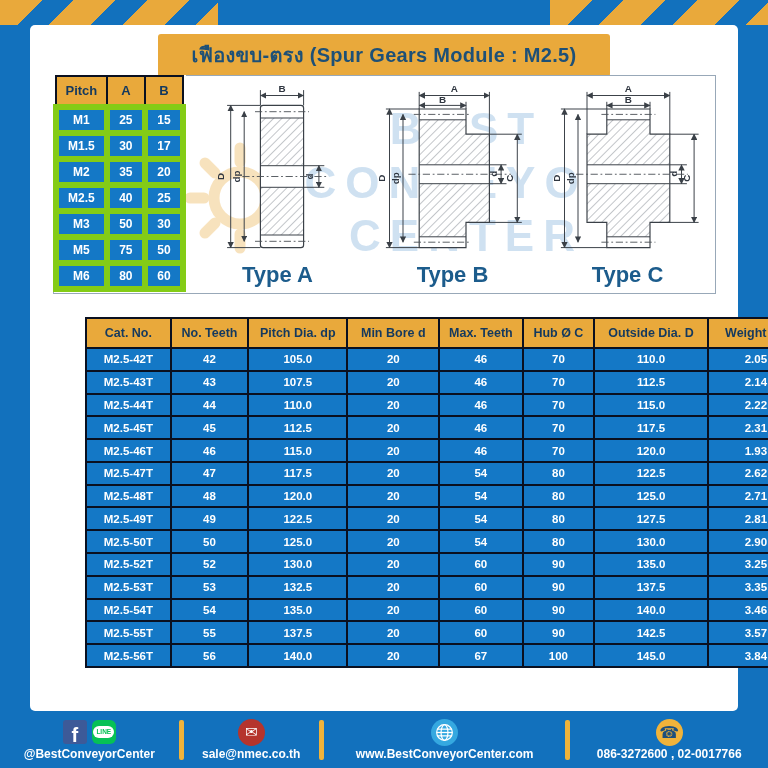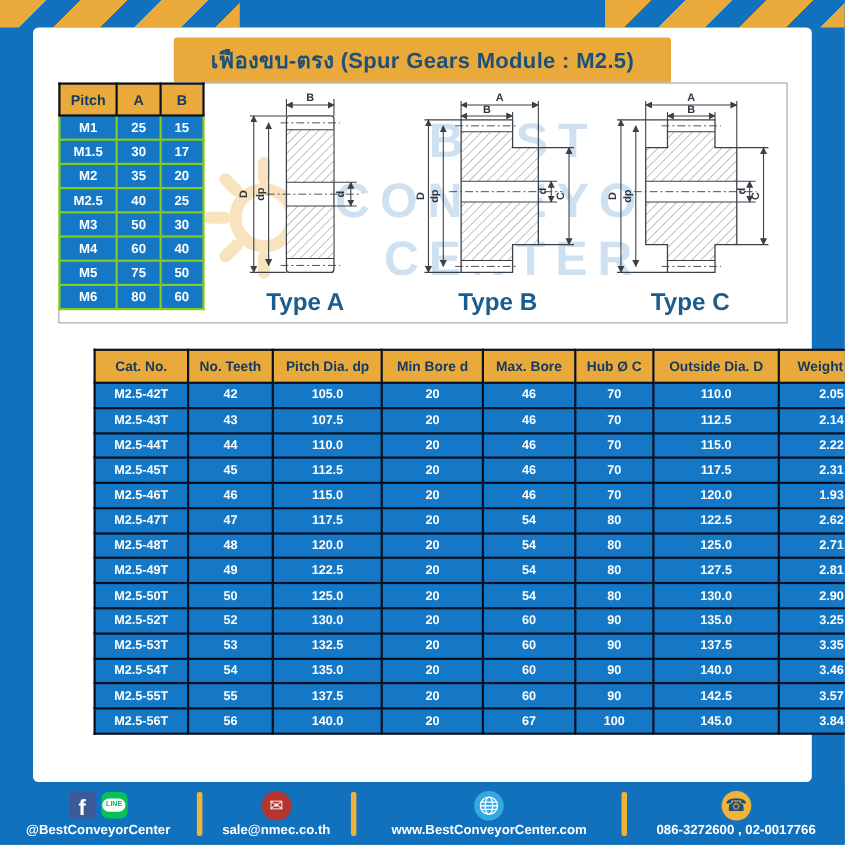--- a/index.html
+++ b/index.html
@@ -24,21 +24,21 @@
   .dcol{flex:1;display:flex;flex-direction:column;align-items:center;justify-content:flex-end;z-index:2;}
   .dcol svg{display:block;}
   .type-label{font-size:22px;font-weight:800;color:#1C5C8C;margin:0 0 5px;}
   .wm-text{position:absolute;left:170px;right:6px;top:26px;z-index:1;text-align:center;
     color:rgba(96,154,208,0.30);font-weight:800;font-size:44px;letter-spacing:9px;line-height:1.22;}
   .wm-logo{position:absolute;left:126px;top:62px;z-index:0;opacity:.33;}
   table{border-collapse:collapse;}
   
   .pitch-table{position:absolute;left:0;top:0;width:133px;height:180px;z-index:3;background:#fff;table-layout:fixed;}
   .pitch-table th{background:#E9A93B;color:#14395E;font-size:13px;font-weight:800;border:2px solid #0A1020;padding:6px 1px;}
-  .pitch-table td{background:#1478C6;color:#fff;font-size:12px;font-weight:700;text-align:center;border:2px solid #84cc16;padding:3px 1px;}
+  .pitch-table td{background:#1478C6;color:#fff;font-size:12px;font-weight:700;text-align:center;border:6px solid #84cc16;padding:3px 1px;}
   
   .spec-table{position:absolute;left:55px;top:282px;width:720px;table-layout:fixed;margin-top:10px;}
   .spec-table th{background:#E9A93B;color:#14395E;font-size:12.5px;font-weight:800;border:2.5px solid #0A1020;padding:7px 1px;}
   .spec-table td{background:#1478C6;color:#fff;font-size:11.5px;font-weight:600;text-align:center;border:2.5px solid #0A1020;padding:4.4px 1px;}
   
   .footer{position:absolute;left:0;right:0;bottom:0;height:57px;background:#1271BD;display:flex;align-items:center;}
   .fsec{display:flex;flex-direction:column;align-items:center;justify-content:center;gap:1px;}
   .s1{flex-basis:23.5%;} .s2{flex-basis:17.8%;} .s3{flex-basis:31.8%;} .s4{flex-basis:26%;}
   .fdiv{width:5px;height:40px;background:#F0B33A;border-radius:2px;flex:0 0 auto;}
   .flabel{color:#fff;font-weight:800;font-size:12px;white-space:nowrap;}
@@ -301,25 +301,20 @@
             <td>M2.5</td>
             <td>40</td>
             <td>25</td>
           </tr>
           <tr>
             <td>M3</td>
             <td>50</td>
             <td>30</td>
           </tr>
           <tr>
-            <td>M4</td>
-            <td>60</td>
-            <td>40</td>
-          </tr>
-          <tr>
             <td>M5</td>
             <td>75</td>
             <td>50</td>
           </tr>
           <tr>
             <td>M6</td>
             <td>80</td>
             <td>60</td>
           </tr>
         </tbody>
@@ -336,21 +331,21 @@
         <col style="width:10.0%">
         <col style="width:15.8%">
         <col style="width:13.4%">
     </colgroup>
     <thead>
         <tr id="spec-head-row">
           <th>Cat. No.</th>
           <th>No. Teeth</th>
           <th>Pitch Dia. dp</th>
           <th>Min Bore d</th>
-          <th>Max. Bore</th>
+          <th>Max. Teeth</th>
           <th>Hub Ø C</th>
           <th>Outside Dia. D</th>
           <th>Weight Kg</th>
         </tr>
       </thead>
     <tbody id="spec-body">
         <tr>
           <td>M2.5-42T</td>
           <td>42</td>
           <td>105.0</td>

